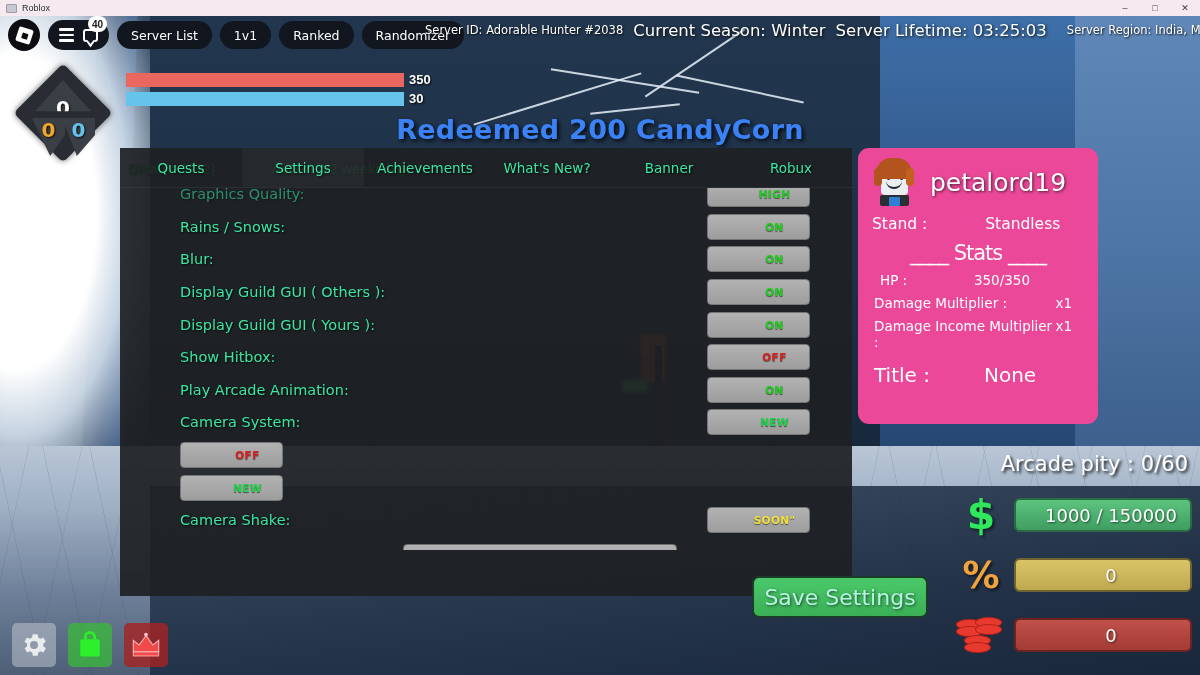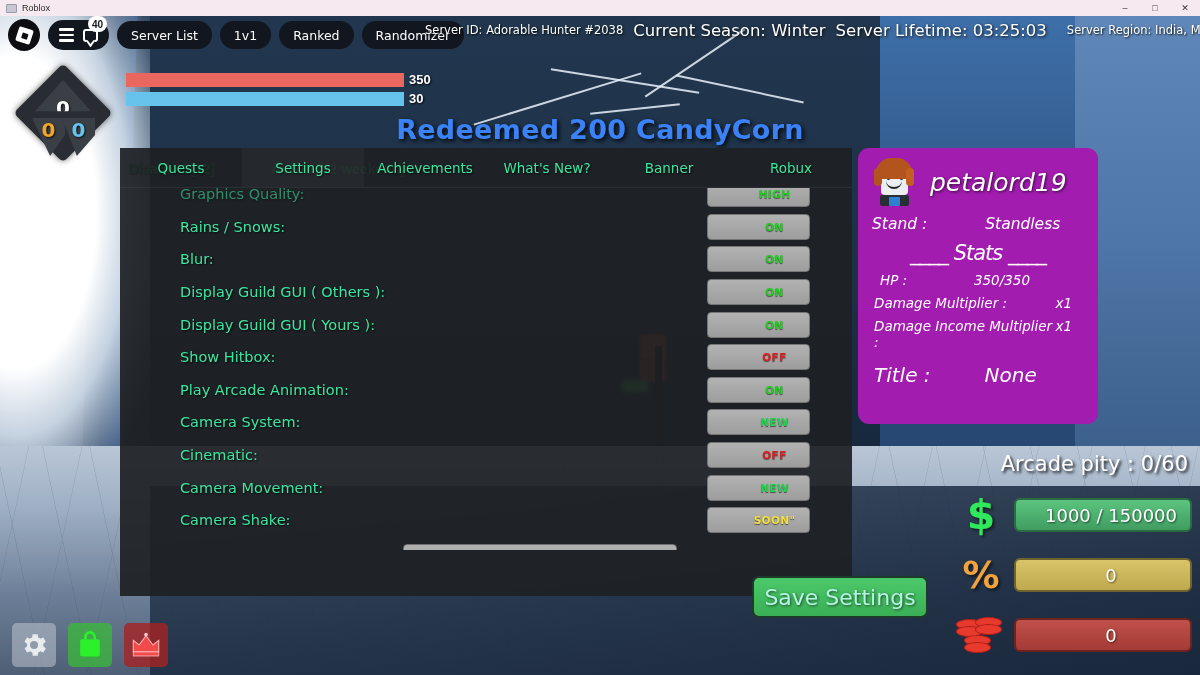--- a/index.html
+++ b/index.html
@@ -191,21 +191,21 @@
               background: linear-gradient(180deg, #4bc96a 0%, #3aaf57 100%);
               border: 2px solid #1d3b2a;
               display: flex; align-items: center; justify-content: center;
               cursor: pointer; }
   .save-btn span { color: #b6f5e2; font-size: 22px;
                    font-family: "DejaVu Sans", sans-serif;
                    text-shadow: 1px 1px 3px rgba(0,0,0,.6); }
 
   
   .statcard { position: absolute; left: 858px; top: 148px; width: 240px; height: 276px;
-              background: #a21caf; border-radius: 11px; z-index: 33; padding: 10px 12px; font-style: italic; }
+              background: #ec4899; border-radius: 11px; z-index: 33; padding: 10px 12px; }
   .sc-head { display: flex; align-items: center; gap: 10px; }
   .avatar { width: 50px; height: 48px; position: relative; flex-shrink: 0; }
   .av-hair { position: absolute; left: 6px; top: 0; width: 36px; height: 21px;
              background: #b3541e; border-radius: 15px 15px 4px 4px; }
   .av-hair::before { content:""; position:absolute; left:-2px; top:10px; width:8px;
                      height:18px; background:#b3541e; border-radius:4px; }
   .av-hair::after { content:""; position:absolute; right:-2px; top:10px; width:8px;
                     height:18px; background:#c2611f; border-radius:4px; }
   .av-face { position: absolute; left: 11px; top: 8px; width: 27px; height: 29px;
              background: #eceff1; border-radius: 4px; }
@@ -426,27 +426,25 @@
           <span class="v-on">ON</span>
         </div>
       </div>
       <div class="srow">
         <div class="srow-label">Camera System:</div>
         <div class="toggle">
           <span class="v-new">NEW</span>
         </div>
       </div>
       <div class="srow">
-        <div class="srow-label">Cinematic:</div>
         <div class="toggle">
           <span class="v-off">OFF</span>
         </div>
       </div>
       <div class="srow">
-        <div class="srow-label">Camera Movement:</div>
         <div class="toggle">
           <span class="v-new">NEW</span>
         </div>
       </div>
       <div class="srow">
         <div class="srow-label">Camera Shake:</div>
         <div class="toggle">
           <span class="v-soon">SOON"</span>
         </div>
       </div>

